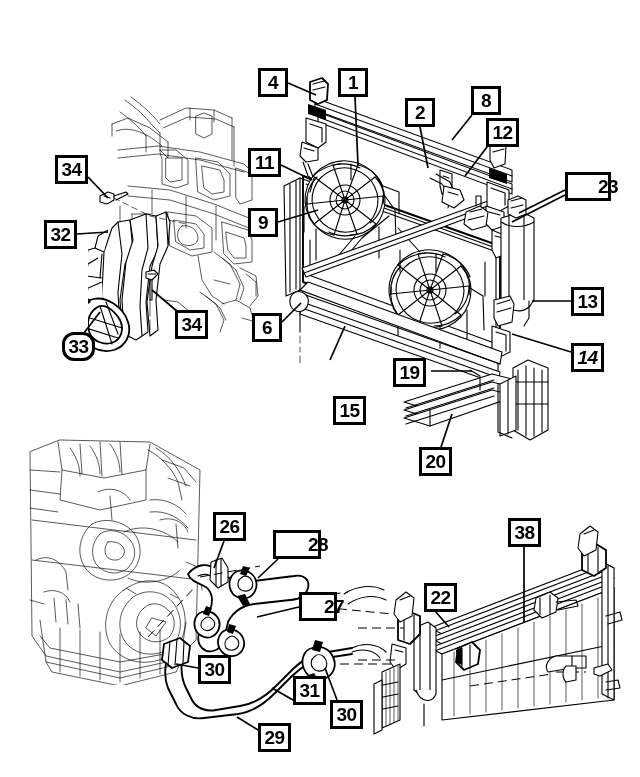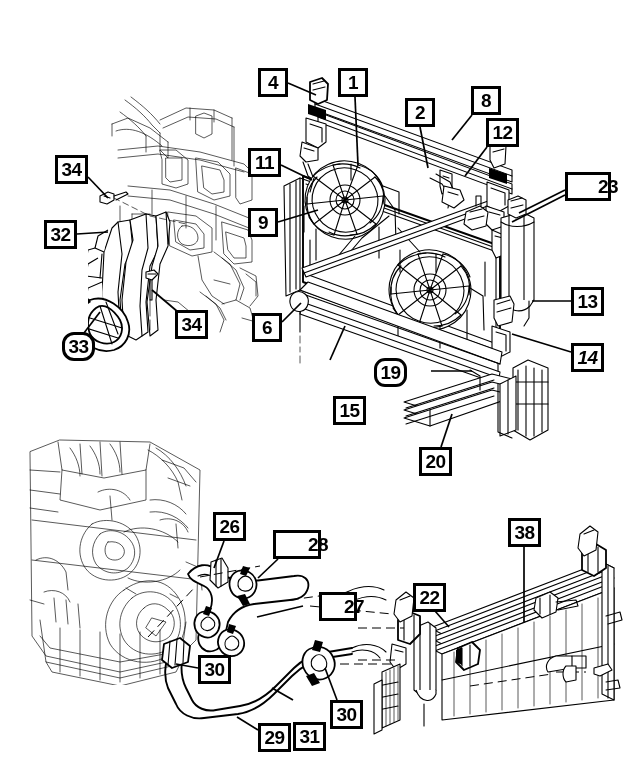--- a/index.html
+++ b/index.html
@@ -597,25 +597,25 @@
   <div class="callout w1" style="left:248px; top:208px;">9</div>
   <div class="callout w2" style="left:565px; top:172px;padding-left:40px;">23</div>
   <div class="callout w2" style="left:571px; top:287px;">13</div>
   <div class="callout w2" style="left:571px; top:343px;font-style:italic;">14</div>
   <div class="callout w2" style="left:55px;  top:155px;">34</div>
   <div class="callout w2" style="left:44px;  top:220px;">32</div>
   <div class="callout w2" style="left:62px;  top:332px;border-radius:12px;">33</div>
   <div class="callout w2" style="left:175px; top:310px;">34</div>
   <div class="callout w1" style="left:252px; top:313px;">6</div>
   <div class="callout w2" style="left:333px; top:360px;margin-top:36px;">15</div>
-  <div class="callout w2" style="left:374px; top:358px;border-radius:11px;">19</div>
+  <div class="callout w2" style="left:393px; top:358px;">19</div>
   <div class="callout w2" style="left:419px; top:447px;">20</div>
   <div class="callout w2" style="left:213px; top:512px;">26</div>
   <div class="callout w2" style="left:273px; top:530px;padding-left:42px;">28</div>
-  <div class="callout w2" style="left:319px; top:592px;padding-left:32px;">27</div>
+  <div class="callout w2" style="left:299px; top:592px;padding-left:32px;">27</div>
   <div class="callout w2" style="left:198px; top:655px;">30</div>
-  <div class="callout w2" style="left:293px; top:722px;">31</div>
+  <div class="callout w2" style="left:293px; top:676px;">31</div>
   <div class="callout w2" style="left:330px; top:700px;">30</div>
   <div class="callout w2" style="left:258px; top:723px;">29</div>
   <div class="callout w2" style="left:508px; top:518px;">38</div>
-  <div class="callout w2" style="left:413px; top:583px;">22</div>
+  <div class="callout w2" style="left:424px; top:583px;">22</div>
 
 </div>
 
 </body></html>

